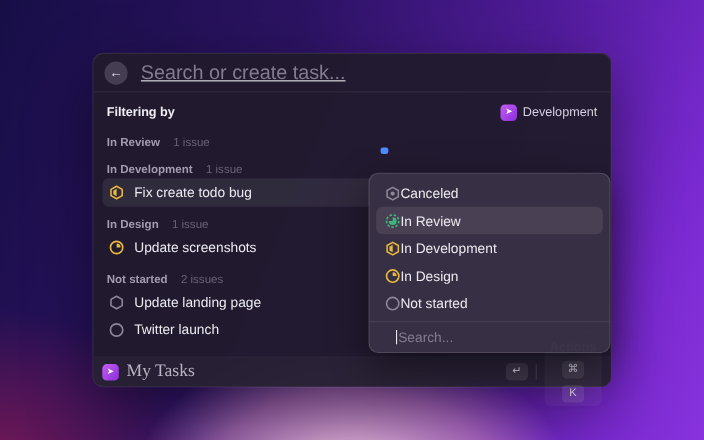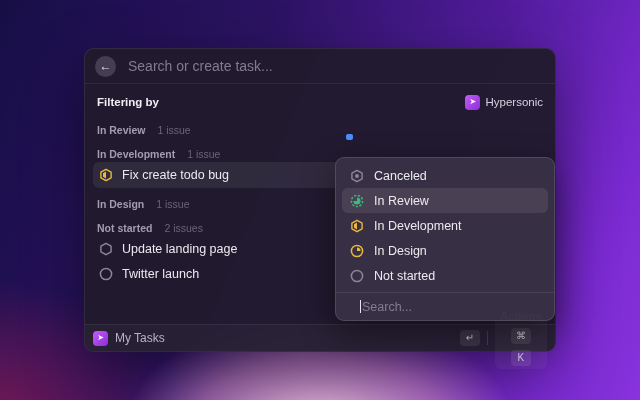--- a/index.html
+++ b/index.html
@@ -16,21 +16,21 @@
     background:rgba(33,27,45,0.97);
     border:1px solid rgba(255,255,255,0.08);
     border-radius:10px;box-shadow:0 20px 60px rgba(0,0,0,0.45);
     box-sizing:border-box;display:flex;flex-direction:column;
   }
   .search-bar{height:34px;display:flex;align-items:center;gap:10px;padding:0 10px;
     border-bottom:1px solid rgba(255,255,255,0.07);flex:none;}
   .back-btn{width:21px;height:21px;border-radius:50%;background:#453e52;color:#e8e6ee;
     display:flex;align-items:center;justify-content:center;font-size:12px;flex:none;cursor:pointer;}
   .search-input{flex:1;background:transparent;border:none;outline:none;color:#eceaf0;
-    font-size:14px;font-family:"Liberation Sans",sans-serif;}
+    font-size:18px;font-family:"Liberation Sans",sans-serif;text-decoration:underline;}
   .search-input::placeholder{color:#837c90;}
   .list{flex:1;padding:0 8px;position:relative;}
   .filter-bar{height:28px;margin-top:4px;display:flex;align-items:center;padding:0 4px;}
   .filter-label{font-size:11.5px;font-weight:700;color:#f0eef4;}
   .ext-badge{margin-left:auto;display:flex;align-items:center;gap:5px;}
   .ext-name{font-size:11.5px;color:#d6d1de;}
   .app-icon{width:15px;height:15px;border-radius:4px;flex:none;
     background:linear-gradient(135deg,#c45cf7,#8b2fd6);
     display:flex;align-items:center;justify-content:center;color:#fff;font-size:8px;line-height:1;}
   .section{height:20px;display:flex;align-items:flex-end;padding:0 4px 2px 4px;}
@@ -48,37 +48,37 @@
     border-radius:4px;padding:2px 6px;}
   .avatar{width:14px;height:14px;border-radius:50%;background:#1d1727;
     border:1px solid rgba(255,255,255,0.14);display:flex;align-items:center;justify-content:center;
     color:#b9b3c4;font-size:7px;line-height:1;flex:none;}
   .blue-speck{position:absolute;left:261px;top:50px;width:7px;height:6px;border-radius:2px;
     background:#4c8dff;z-index:1;}
   .footer{flex:none;height:26px;display:flex;align-items:center;gap:8px;padding:0 8px;
     background:rgba(255,255,255,0.028);border-top:1px solid rgba(255,255,255,0.07);
     border-radius:0 0 10px 10px;}
   .ws{display:flex;align-items:center;gap:7px;}
-  .ws-name{font-size:12px;color:#b9b3c4;}
+  .ws-name{font-size:16px;color:#b9b3c4;font-family:Liberation Serif, serif;}
   .footer-right{margin-left:auto;display:flex;align-items:center;gap:7px;}
   .primary-action{font-size:11.5px;font-weight:600;color:#f2f0f5;}
   .key{min-width:10px;text-align:center;background:rgba(255,255,255,0.09);border-radius:4px;
     padding:2px 5px;font-size:10px;color:#cfc9d8;line-height:1.2;}
   .vdiv{width:1px;height:14px;background:rgba(255,255,255,0.14);}
   .actions-group{display:flex;align-items:center;gap:6px;background:rgba(255,255,255,0.045);
     border-radius:6px;padding:3px 5px;cursor:pointer;flex-direction:column;}
   .actions-label{font-size:11.5px;font-weight:600;color:#b9b3c4;}
   .dropdown{
     position:absolute;left:250px;top:108px;width:220px;height:164px;z-index:5;
     background:rgba(56,49,68,0.97);border:1px solid rgba(255,255,255,0.13);
     border-radius:9px;box-shadow:0 12px 35px rgba(0,0,0,0.45);
     box-sizing:border-box;display:flex;flex-direction:column;padding-top:5px;
   }
   .dd-item{height:25px;margin:0 6px;padding:0 8px;border-radius:6px;display:flex;
-    align-items:center;gap:10px;cursor:pointer;}
+    align-items:center;cursor:pointer;}
   .dd-item.selected{background:rgba(255,255,255,0.09);}
   .dd-label{font-size:12.5px;color:#eceaf0;}
   .dd-search{margin-top:4px;border-top:1px solid rgba(255,255,255,0.09);flex:1;
     display:flex;align-items:center;padding:0 24px;gap:1px;}
   .caret{width:1px;height:13px;background:#e8e6ee;}
   .dd-search-ph{font-size:12.5px;color:#837c90;}
 </style>
 </head>
 <body>
 
@@ -93,21 +93,21 @@
 
   <div class="list">
     <div class="blue-speck"></div>
 
     <div class="filter-bar">
       <span class="filter-label">Filtering by</span>
       <div class="ext-badge">
         <span class="app-icon">
             <span>➤</span>
           </span>
-        <span class="ext-name">Hypersonic</span>
+        <span class="ext-name">Development</span>
       </div>
     </div>
 
     <div class="section">
       <span class="section-label">In Review</span>
       <span class="section-count">1 issue</span>
     </div>
 
 
     <div class="section tall">
@@ -123,20 +123,29 @@
         </svg>
       </span>
       <span class="task-title">Fix create todo bug</span>
     </div>
 
     <div class="section tall">
       <span class="section-label">In Design</span>
       <span class="section-count">1 issue</span>
     </div>
 
+    <div class="task-row">
+      <span class="sicon">
+        <svg viewBox="0 0 14 14" width="14" height="14">
+          <circle cx="7" cy="7" r="5.6" fill="none" stroke="#e8b93e" stroke-width="1.5"></circle>
+          <path d="M7 7 L7 3.4 A3.6 3.6 0 0 1 10.6 7 Z" fill="#e8b93e"></path>
+        </svg>
+      </span>
+      <span class="task-title">Update screenshots</span>
+    </div>
 
     <div class="section tall">
       <span class="section-label">Not started</span>
       <span class="section-count">2 issues</span>
     </div>
 
     <div class="task-row">
       <span class="sicon">
         <svg viewBox="0 0 14 14" width="14" height="14">
           <path d="M7 1.3 L12.1 4.15 V9.85 L7 12.7 L1.9 9.85 V4.15 Z" fill="none" stroke="#8d8798" stroke-width="1.4" stroke-linejoin="round"></path>

